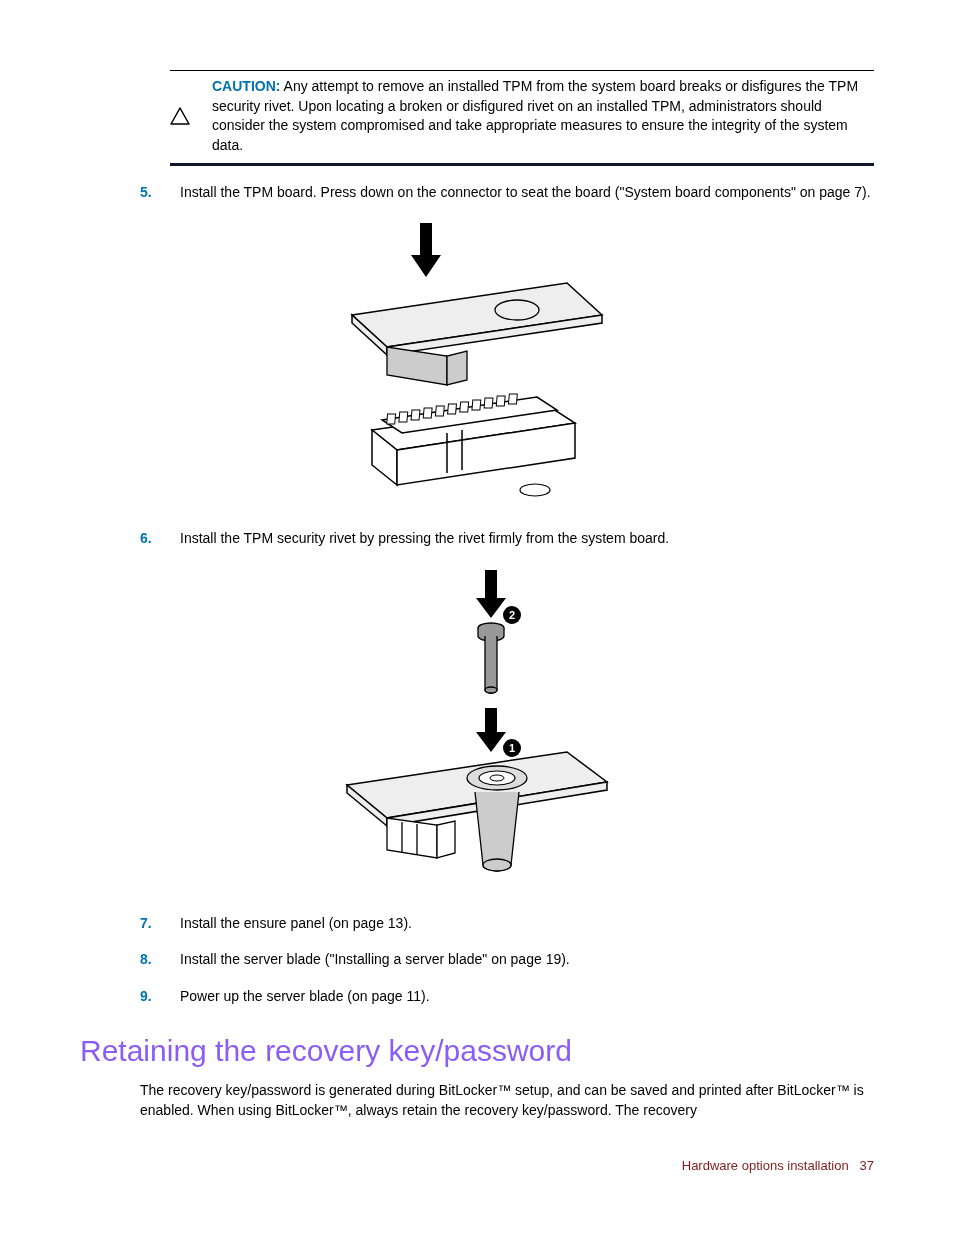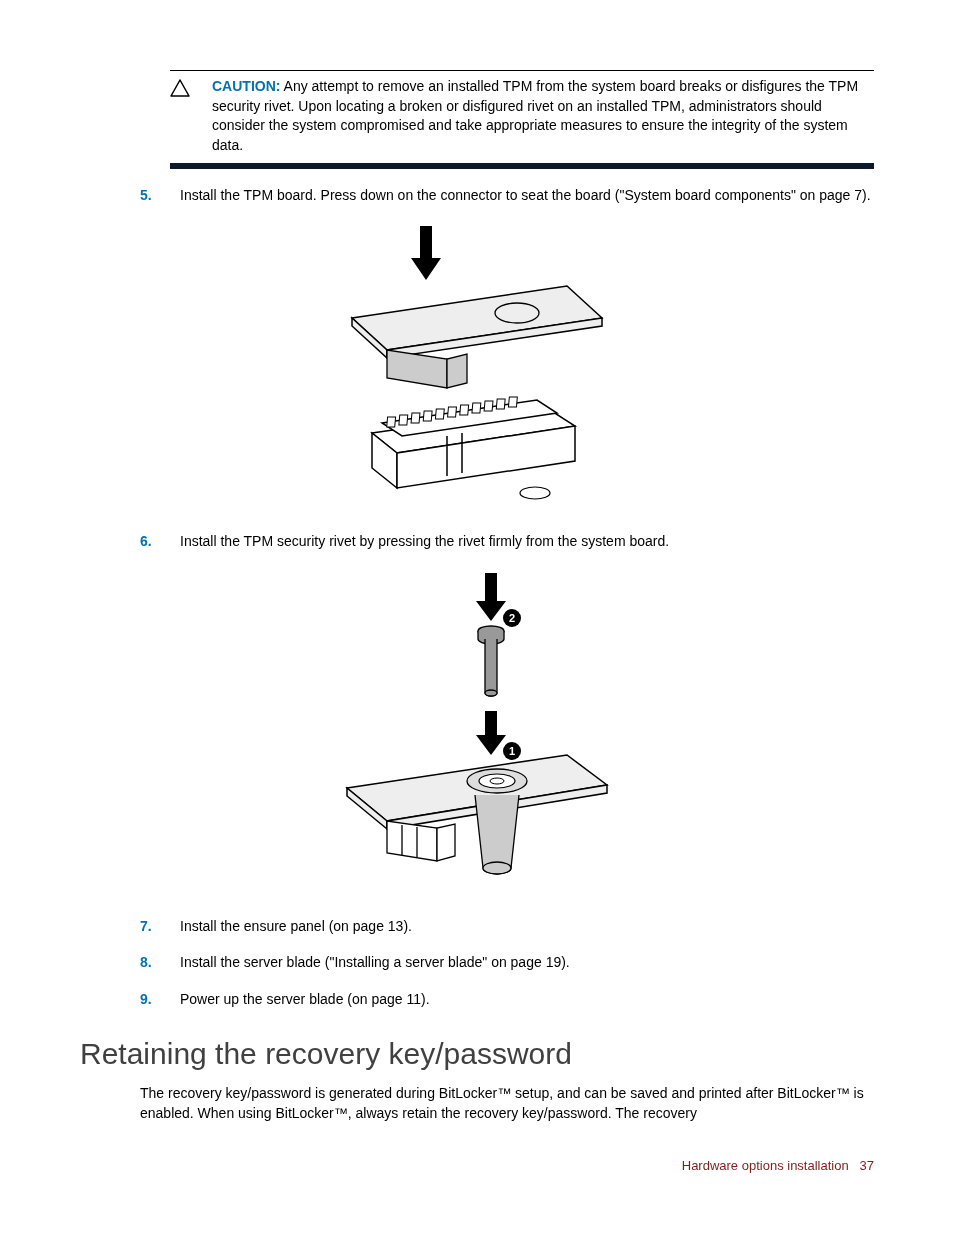--- a/index.html
+++ b/index.html
@@ -15,26 +15,26 @@
   }
   .page {
     padding: 70px 80px 60px 80px;
     box-sizing: border-box;
     width: 954px;
     height: 1235px;
     position: relative;
   }
   .caution-box {
     border-top: 1px solid #000;
-    border-bottom: 6px solid #0f172a;
+    border-bottom: 3px solid #0f172a;
     margin-left: 90px;
     margin-right: 0;
     padding: 6px 0 8px 0;
     display: flex;
-    align-items: flex-start;
+    align-items: center;
   }
   .caution-icon {
     width: 20px;
     margin-right: 10px;
     margin-top: 2px;
   }
   .caution-text {
     line-height: 1.4;
     margin-left: 12px;
   }
@@ -63,21 +63,21 @@
     color: #000000;
   }
   .figure {
     margin: 12px 0 20px 0;
     text-align: center;
   }
   .figure svg {
     display: inline-block;
   }
   .heading {
-    color: #404040;
+    color: #8b5cf6;
     font-size: 30px;
     margin: 28px 0 12px 0;
     font-weight: normal;
     font-family: Arial, Helvetica, sans-serif;
   }
   .body-para {
     margin-left: 60px;
     line-height: 1.45;
   }
   .footer {

